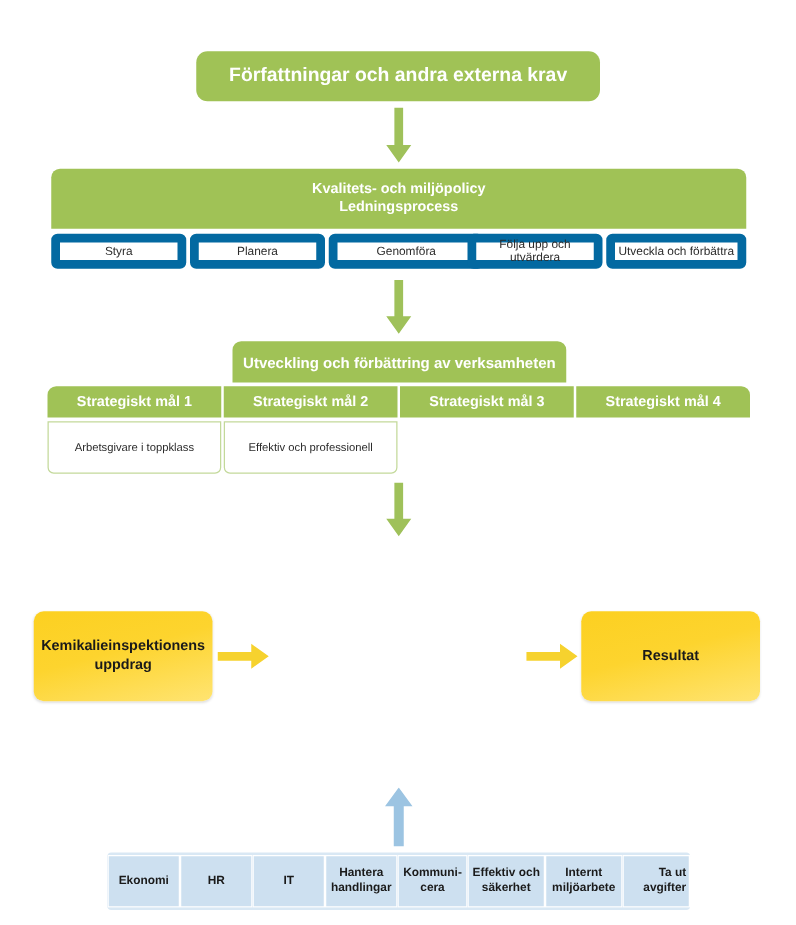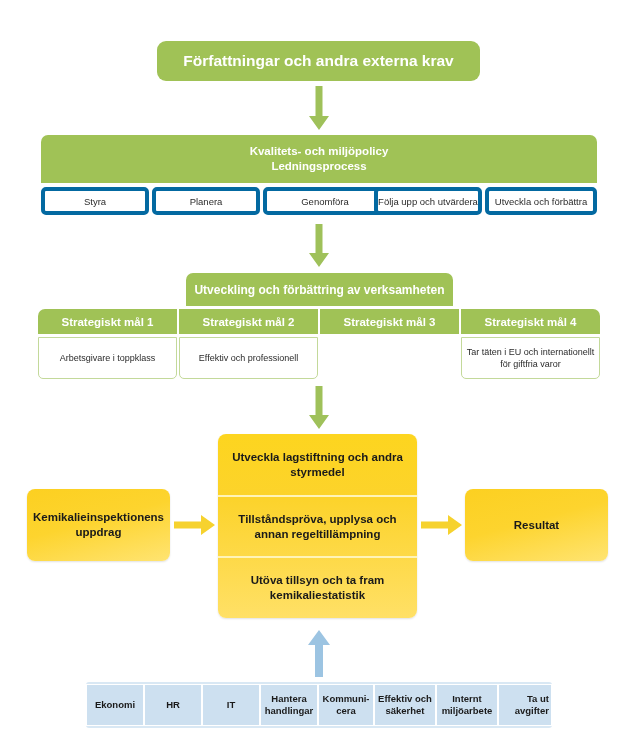--- a/index.html
+++ b/index.html
@@ -31,21 +31,21 @@
 
   
   .green-solid {
     background: #a0c256;
     color: #ffffff;
     border-radius: 7px;
     font-weight: bold;
   }
   .green-white {
     background: #ffffff;
-    border: 4px solid #0369a1;
+    border: 7px solid #0369a1;
     border-radius: 5px;
     color: #2b2b2b;
   }
 
   
   #top-box {
     left: 157px;
     top: 41px;
     width: 323px;
     height: 40px;
@@ -234,33 +234,25 @@
 
   <div class="node green-solid" id="strategy-header">Utveckling och förbättring av verksamheten</div>
 
   <div class="goal-head" style="left:38px;  width:139px; border-radius:7px 0 0 0;">Strategiskt mål 1</div>
   <div class="goal-head" style="left:179px; width:139px;">Strategiskt mål 2</div>
   <div class="goal-head" style="left:320px; width:139px;">Strategiskt mål 3</div>
   <div class="goal-head" style="left:461px; width:139px; border-radius:0 7px 0 0;">Strategiskt mål 4</div>
 
   <div class="goal-desc" style="left:38px;  width:139px;">Arbetsgivare i toppklass</div>
   <div class="goal-desc" style="left:179px; width:139px;">Effektiv och professionell</div>
-  <div class="goal-desc" style="left:461px; width:139px;">Tar täten i EU och internationellt för giftfria varor</div>
 
   <svg class="arrow" style="left:303px; top:386px;" width="32" height="44" viewBox="0 0 32 44">
     <path d="M12.5,0 L19.5,0 L19.5,29 L26,29 L16,43 L6,29 L12.5,29 Z" fill="#9fc15a"></path>
   </svg>
 
-  <div class="node" id="yellow-stack">
-    <div class="yellow-cell" style="top:0;   height:61px;">Utveckla lagstiftning och andra styrmedel</div>
-    <div class="yc-divider" style="top:61px;"></div>
-    <div class="yellow-cell" style="top:63px; height:59px;">Tillståndspröva, upplysa och annan regeltillämpning</div>
-    <div class="yc-divider" style="top:122px;"></div>
-    <div class="yellow-cell" style="top:124px; height:60px;">Utöva tillsyn och ta fram kemikaliestatistik</div>
-  </div>
 
   <div class="node yellow-box" id="uppdrag-box">Kemikalieinspektionens uppdrag</div>
 
   <svg class="arrow" style="left:174px; top:513px;" width="42" height="24" viewBox="0 0 42 24">
     <path d="M0,8.5 L27,8.5 L27,2 L41,12 L27,22 L27,15.5 L0,15.5 Z" fill="#f6d22e"></path>
   </svg>
 
   <div class="node yellow-box" id="resultat-box">Resultat</div>
 
   <svg class="arrow" style="left:421px; top:513px;" width="42" height="24" viewBox="0 0 42 24">

